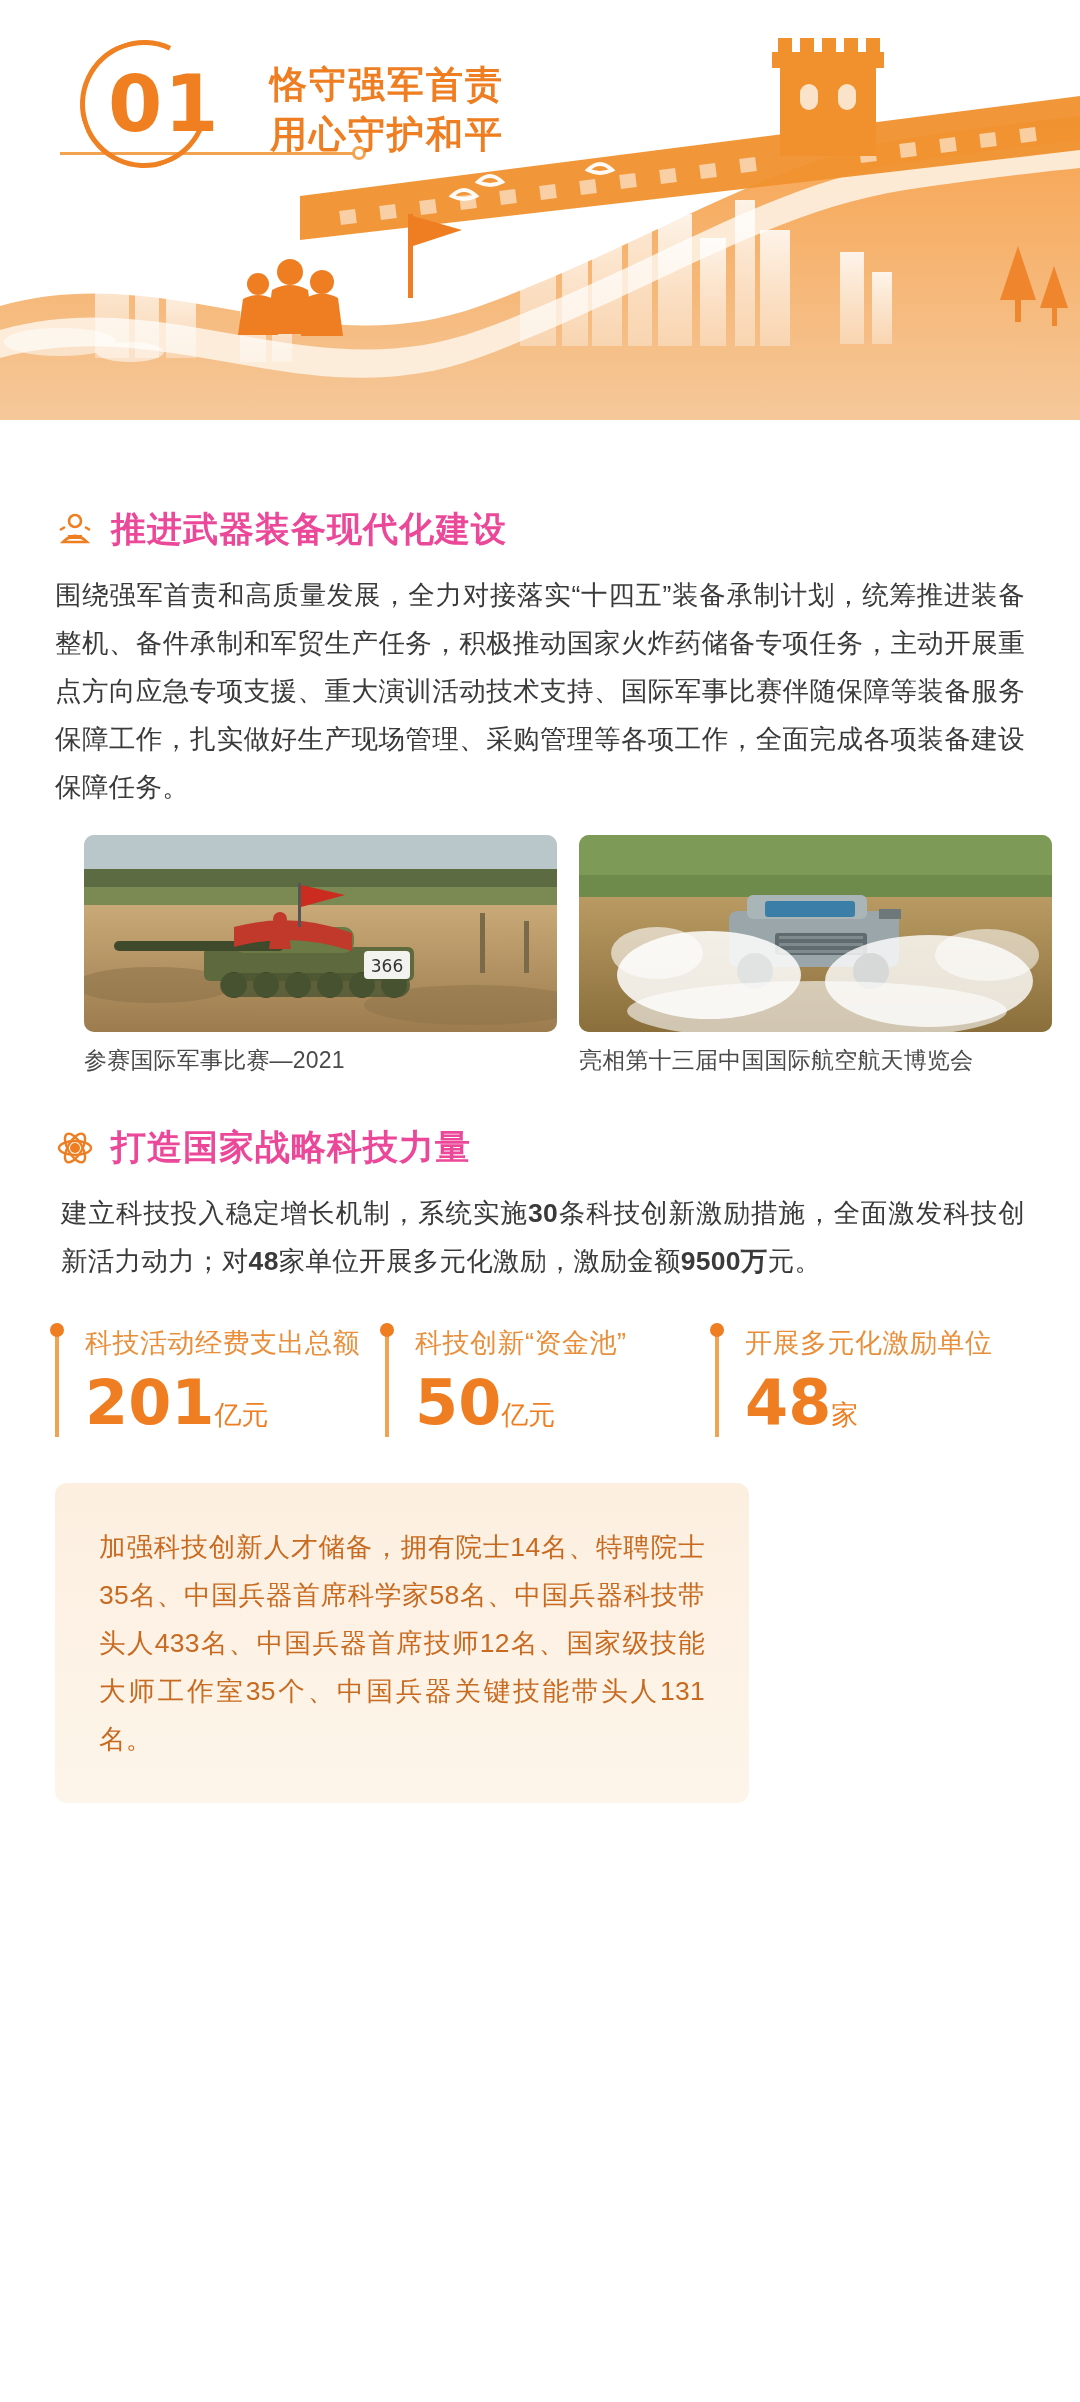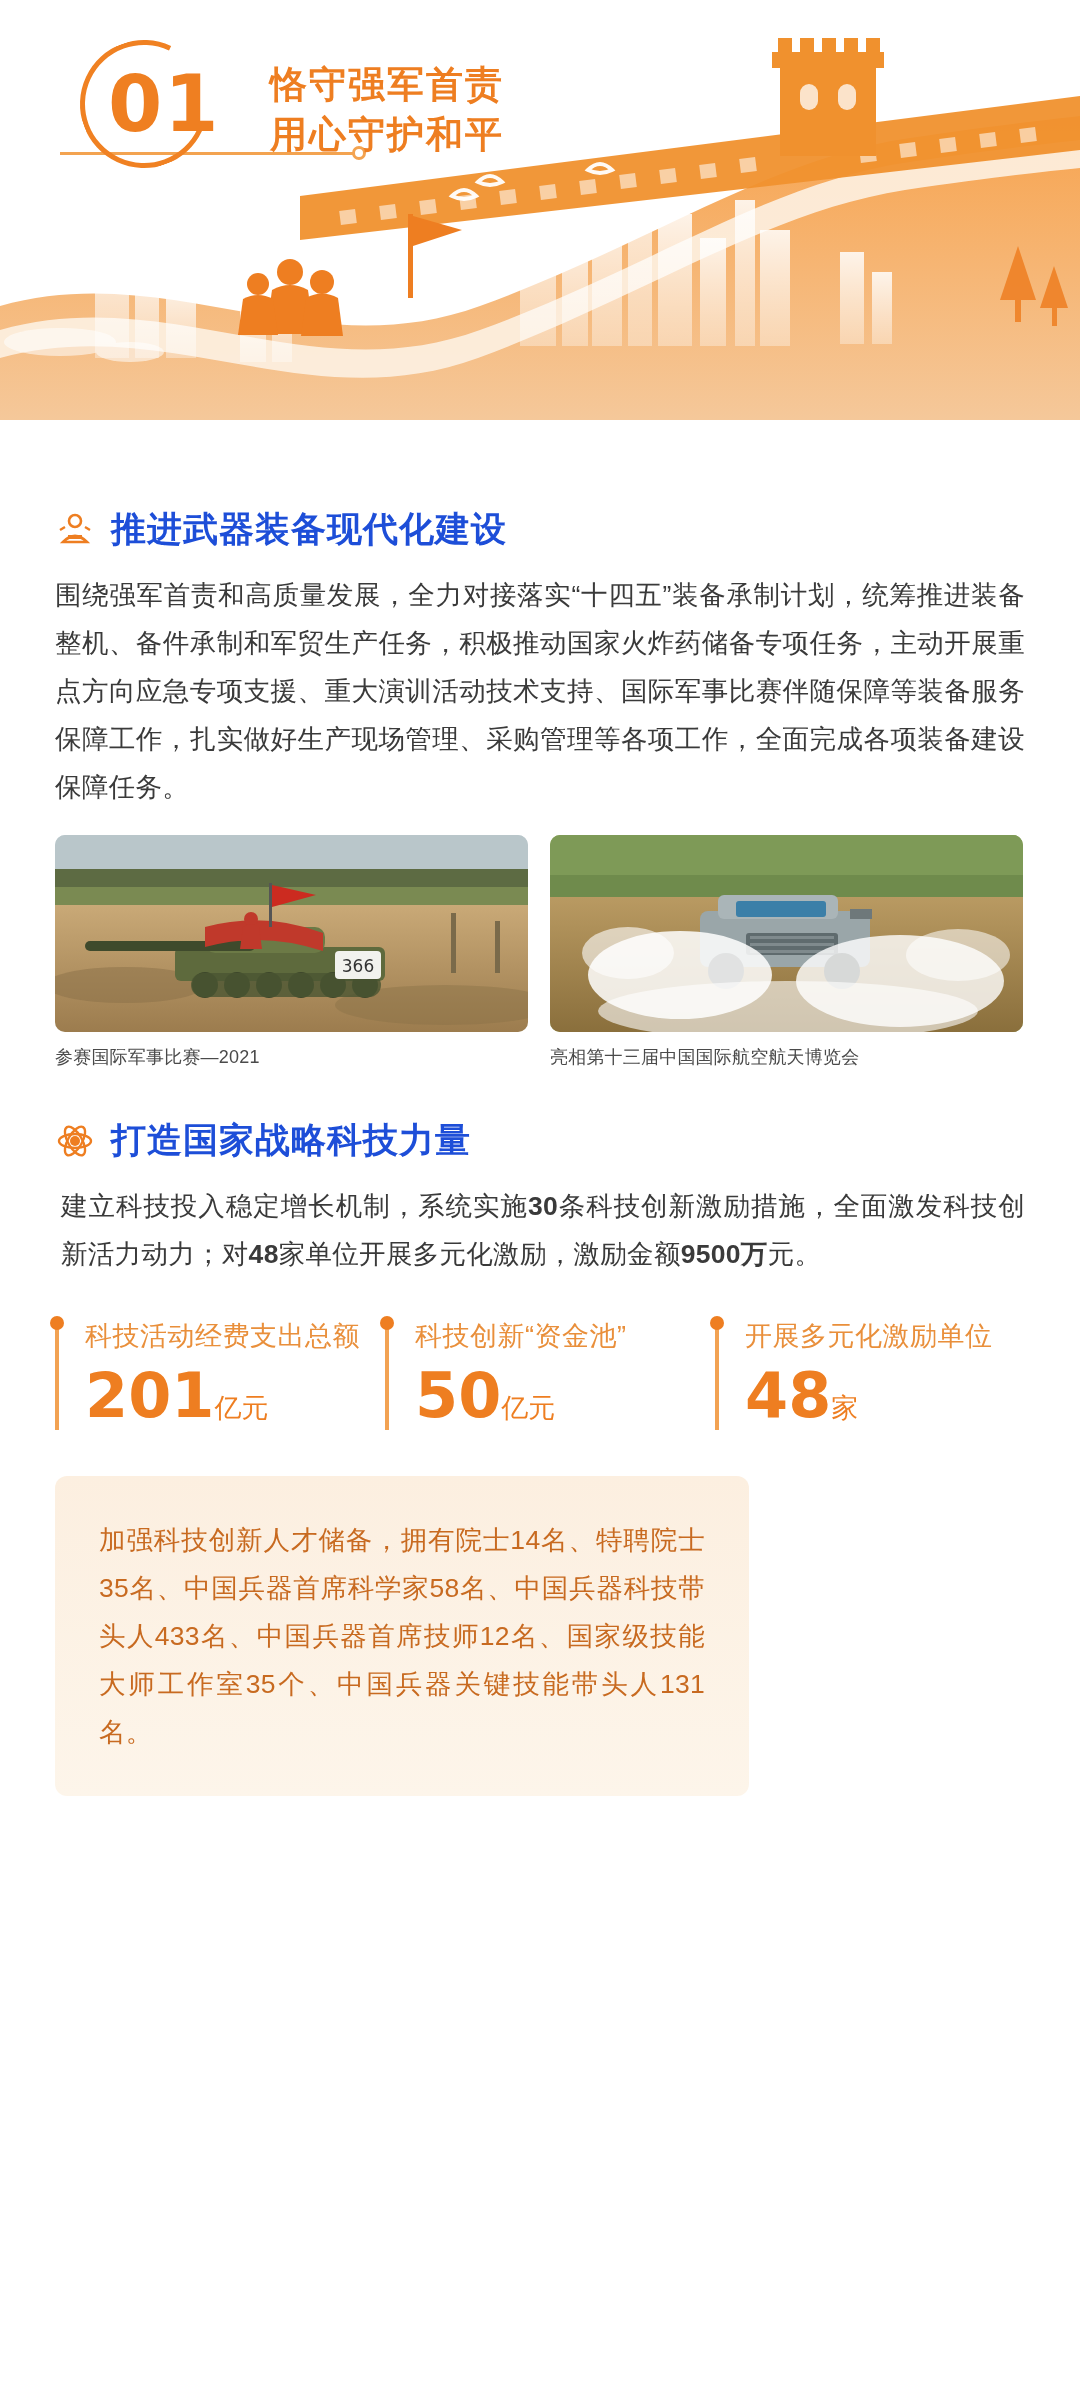--- a/index.html
+++ b/index.html
@@ -100,49 +100,50 @@
   .sec-icon {
     width: 40px; height: 40px;
     flex: 0 0 40px;
     display: flex;
     align-items: center;
     justify-content: center;
   }
   .sec-title {
     font-size: 35px;
     font-weight: bold;
-    color: #1d4ed8;
+    color: #ec4899;
     letter-spacing: 1px;
   }
   .body-text {
     font-size: 26.5px;
     line-height: 48px;
     color: #3a3a3a;
     text-align: justify;
     letter-spacing: 0.3px;
   }
   .body-text b { color: #3a3a3a; font-weight: bold; margin-top: 12px; }
 
   
   .photos {
     display: flex;
     gap: 22px;
     margin-top: 24px;
+    margin-left: 29px;
   }
   .photo-col { width: 473px; }
   .photo {
     width: 473px;
     height: 197px;
     border-radius: 10px;
     overflow: hidden;
     position: relative;
   }
   .caption {
     margin-top: 13px;
-    font-size: 18px;
+    font-size: 23px;
     color: #4a4a4a;
     letter-spacing: 0.2px;
   }
 
   
   .stats {
     display: grid;
     grid-template-columns: 1fr 1fr 1fr;
     row-gap: 28px;
     column-gap: 20px;

